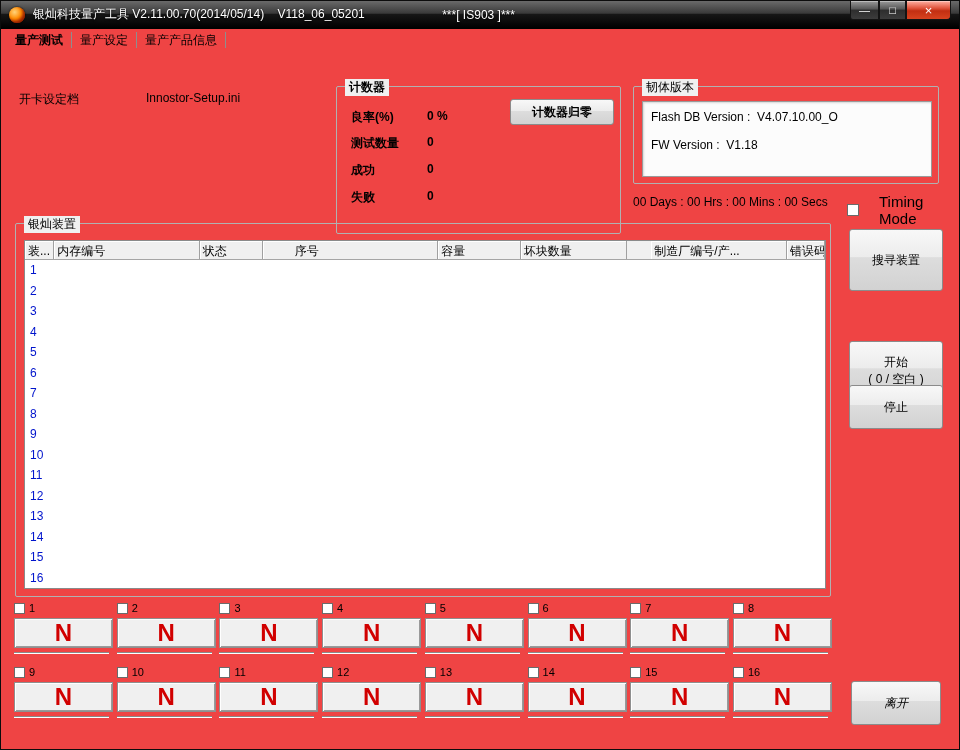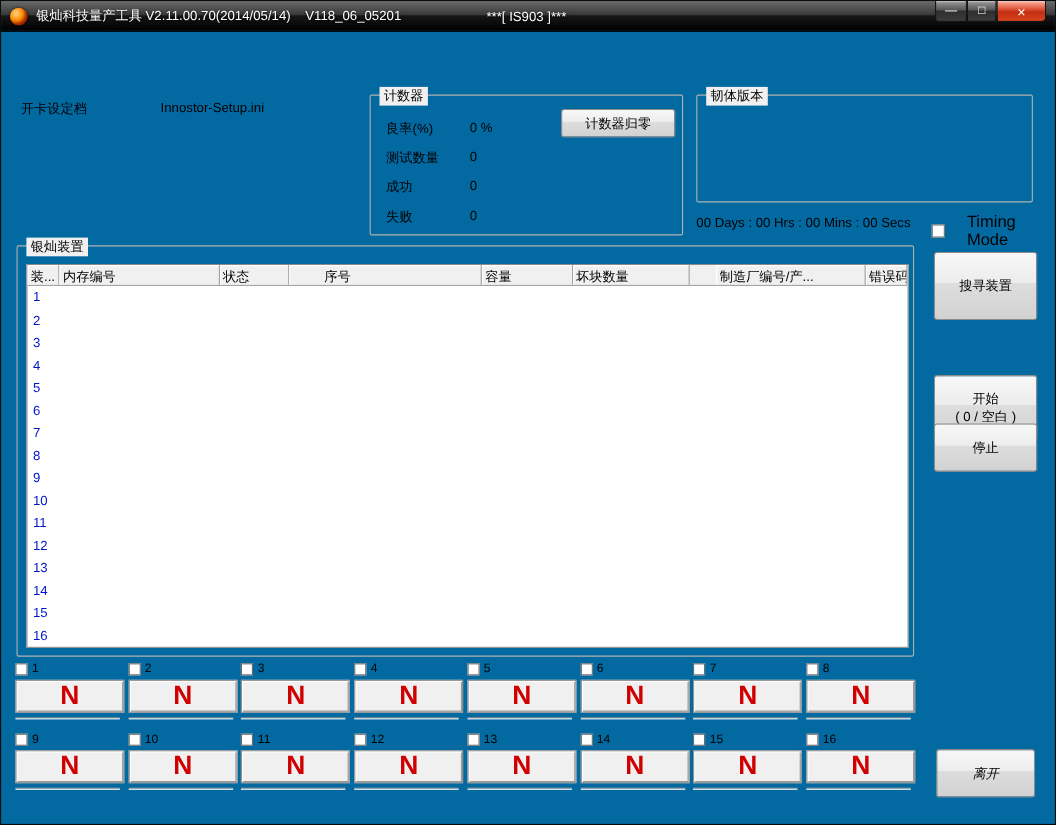--- a/index.html
+++ b/index.html
@@ -1,17 +1,17 @@
 <!DOCTYPE html>
 <html style="--n-color: #d10000; --row-num-color: #0014cc;"><head>
 <meta charset="utf-8">
 <style>
   * { margin:0; padding:0; box-sizing:border-box; font-family:"Liberation Sans","DejaVu Sans",sans-serif; }
   html,body { width:960px; height:750px; overflow:hidden; background:#888; }
-  .window { position:absolute; inset:0; background:#0369a1; border:1px solid #0c0c0c; }
+  .window { position:absolute; inset:0; background:#ef4444; border:1px solid #0c0c0c; }
 
   
   .titlebar { position:relative; height:28px; background:linear-gradient(#6a6a6a,#3a3a3a 45%,#161616 50%,#000); display:flex; align-items:center; color:#fff; font-size:12px; border-bottom:1px solid #000; }
   .app-icon { width:16px; height:16px; margin-left:8px; border-radius:50%; background:radial-gradient(circle at 35% 32%, #ffd37a, #ff8a00 45%, #e04300 72%, #a52600); box-shadow:inset -2px -2px 3px rgba(120,20,0,.7), 0 0 2px #000; flex:0 0 auto; }
   .title-text { margin-left:8px; white-space:pre; text-shadow:0 1px 2px #000; }
   .title-badge { position:absolute; left:50%; transform:translateX(-52%); white-space:pre; text-shadow:0 1px 2px #000; }
   .win-controls { position:absolute; top:0; right:8px; display:flex; }
   .win-btn { height:19px; display:flex; align-items:center; justify-content:center; color:#fff; font-size:11px; border:1px solid #141414; border-top:none; background:linear-gradient(#9a9a9a,#565656 45%,#2e2e2e 50%,#3c3c3c); box-shadow:inset 0 1px 0 rgba(255,255,255,.35); }
   .win-btn.min { width:29px; border-bottom-left-radius:3px; }
   .win-btn.max { width:27px; }
@@ -71,41 +71,50 @@
       <div class="win-btn max">
           <span>□</span>
         </div>
       <div class="win-btn close">
           <span>×</span>
         </div>
     </div>
   </div>
 
 
+  <div class="tabstrip">
+    <span class="tab active">量产测试</span>
+    <span class="tab">量产设定</span>
+    <span class="tab">量产产品信息</span>
+  </div>
 
   <div class="content">
 
     <span class="abs lbl" style="left:18px; top:16px;">开卡设定档</span>
     <span class="abs lbl" style="left:145px; top:16px;">Innostor-Setup.ini</span>
 
-    <div class="groupbox" style="left:335px; top:11px; width:285px; height:128px;">
+    <div class="groupbox" style="left:335px; top:11px; width:285px; height:148px;font-weight:bold;">
       <span class="legend">计数器</span>
       <span class="abs lbl" style="left:14px; top:22px;">良率(%)</span>
       <span class="abs lbl" style="left:90px; top:22px;">0 %</span>
       <span class="abs lbl" style="left:14px; top:48px;">测试数量</span>
       <span class="abs lbl" style="left:90px; top:48px;">0</span>
       <span class="abs lbl" style="left:14px; top:75px;">成功</span>
       <span class="abs lbl" style="left:90px; top:75px;">0</span>
       <span class="abs lbl" style="left:14px; top:102px;">失败</span>
       <span class="abs lbl" style="left:90px; top:102px;">0</span>
       <div class="btn abs" style="left:173px; top:12px; width:104px; height:26px;">计数器归零</div>
     </div>
 
     <div class="groupbox" style="left:632px; top:11px; width:306px; height:98px;">
       <span class="legend">韧体版本</span>
+      <div class="inset-panel" style="left:8px; top:14px; width:290px; height:76px;">
+        <span class="abs lbl" style="left:8px; top:8px;">Flash DB Version :  V4.07.10.00_O</span>
+        <span class="abs lbl" style="left:8px; top:36px;">FW Version :  V1.18</span>
+      </div>
     </div>
 
     <span class="abs lbl" style="left:632px; top:120px;">00 Days : 00 Hrs : 00 Mins : 00 Secs</span>
     <div class="abs chk-wrap" style="left:846px; top:118px;">
       <span class="checkbox"></span>
       <span>Timing Mode</span>
     </div>
 
     <div class="groupbox" style="left:14px; top:148px; width:816px; height:374px;">
       <span class="legend">银灿装置</span>

